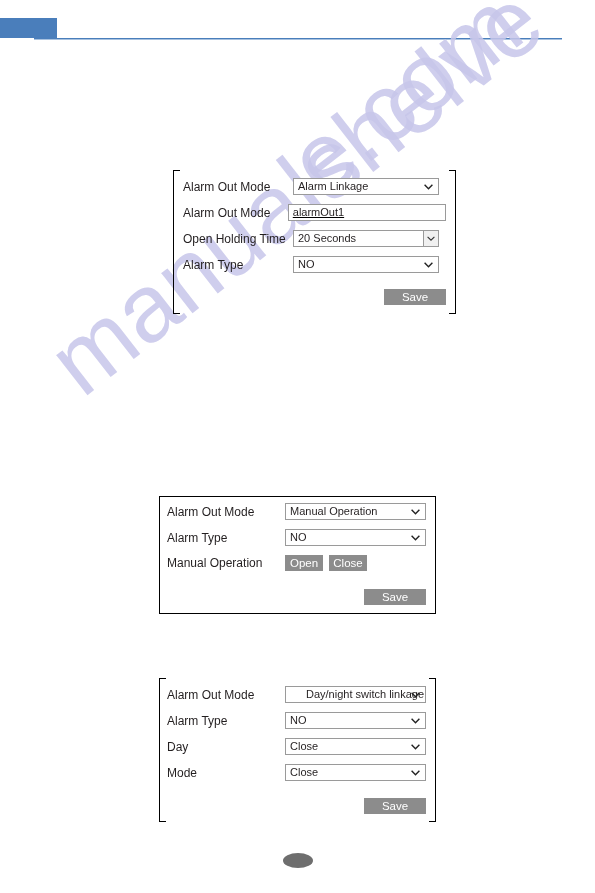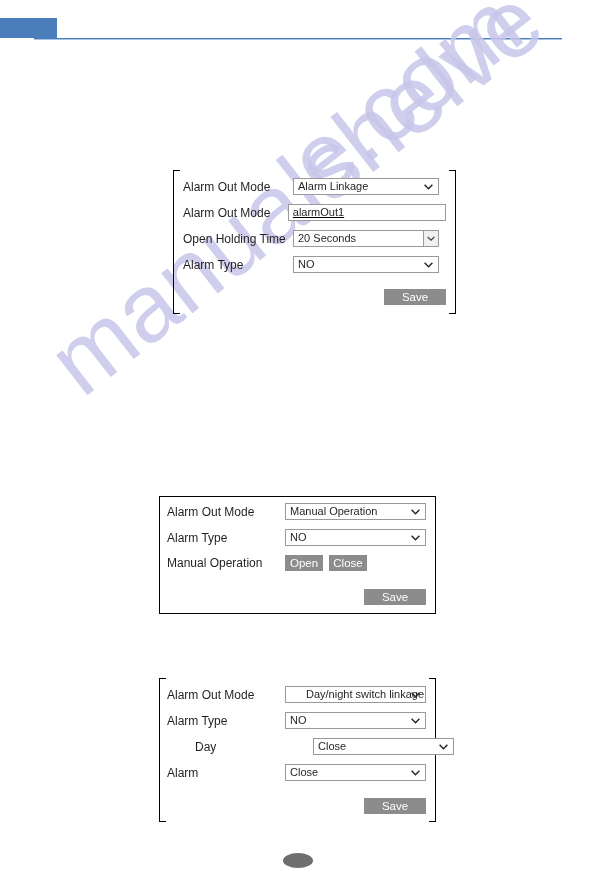--- a/index.html
+++ b/index.html
@@ -350,34 +350,34 @@
       <div class="select-box" style="width:141px;">
         <span class="sel-text">NO</span>
         <span class="chev">
           <svg width="9" height="6" viewBox="0 0 9 6">
               <path d="M0.6 0.8 L4.5 4.7 L8.4 0.8" fill="none" stroke="#222" stroke-width="1.4"></path>
             </svg>
         </span>
       </div>
     </div>
 
-    <div class="row" style="left:8px; top:60px; width:259px;margin-left:28px;">
+    <div class="row" style="left:8px; top:60px; width:259px;">
       <div class="field-label" style="width:118px;">Day</div>
       <div class="select-box" style="width:141px;">
         <span class="sel-text">Close</span>
         <span class="chev">
           <svg width="9" height="6" viewBox="0 0 9 6">
               <path d="M0.6 0.8 L4.5 4.7 L8.4 0.8" fill="none" stroke="#222" stroke-width="1.4"></path>
             </svg>
         </span>
       </div>
     </div>
 
     <div class="row" style="left:8px; top:86px; width:259px;">
-      <div class="field-label" style="width:118px;">Alarm</div>
+      <div class="field-label" style="width:118px;">Mode</div>
       <div class="select-box" style="width:141px;">
         <span class="sel-text">Close</span>
         <span class="chev">
           <svg width="9" height="6" viewBox="0 0 9 6">
               <path d="M0.6 0.8 L4.5 4.7 L8.4 0.8" fill="none" stroke="#222" stroke-width="1.4"></path>
             </svg>
         </span>
       </div>
     </div>
 

